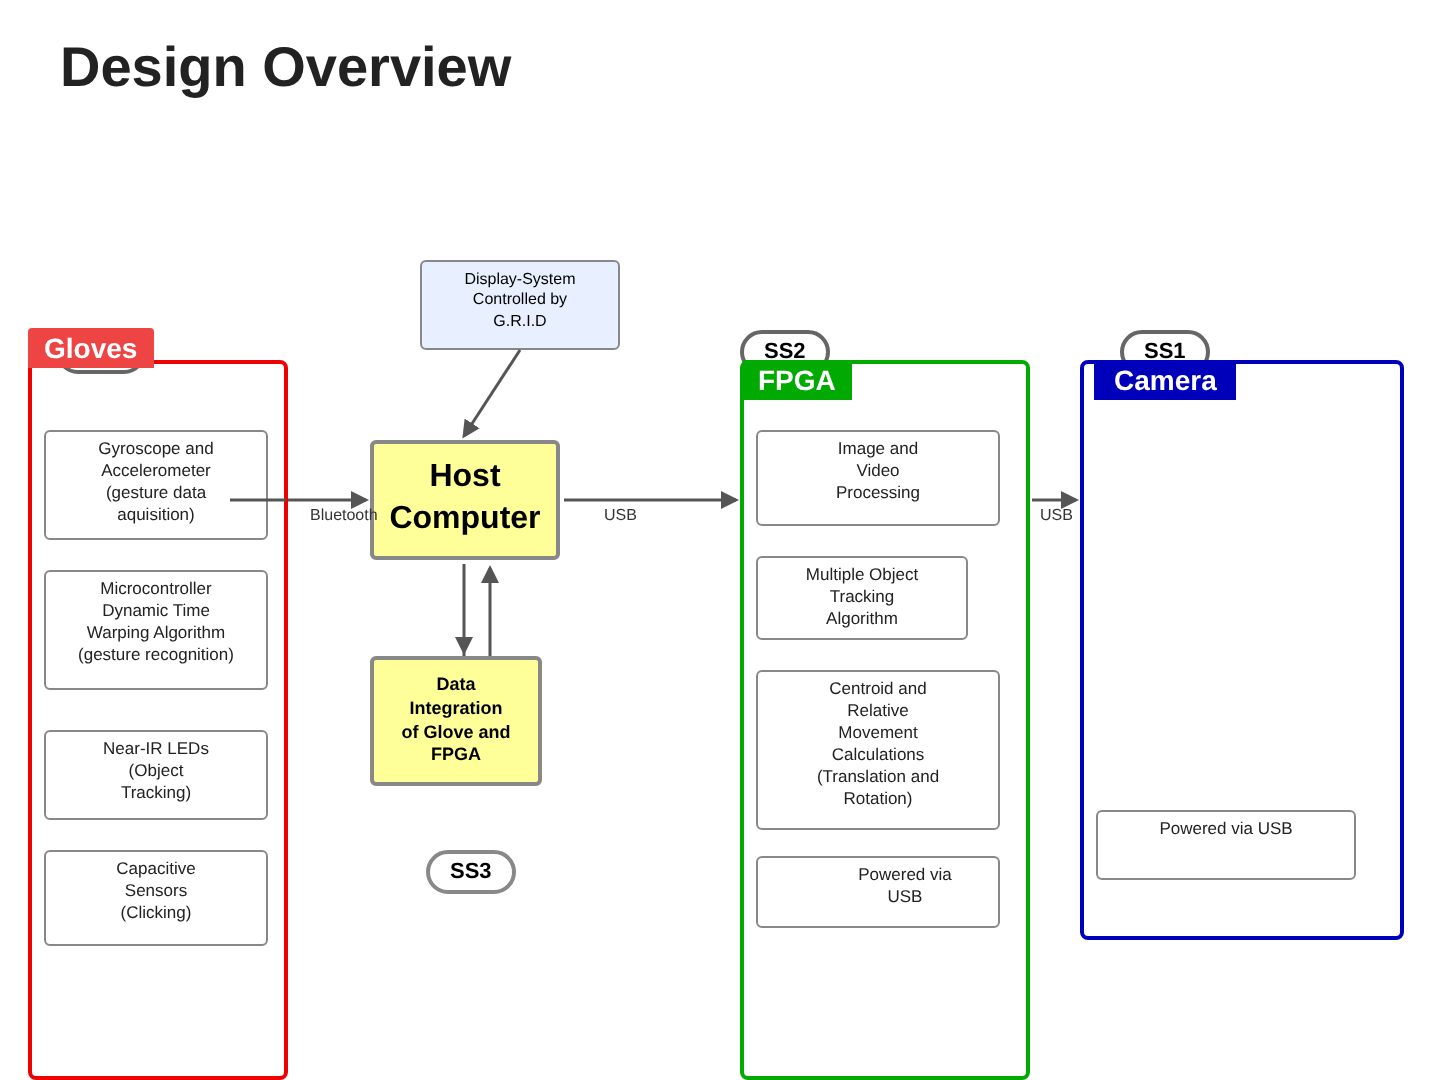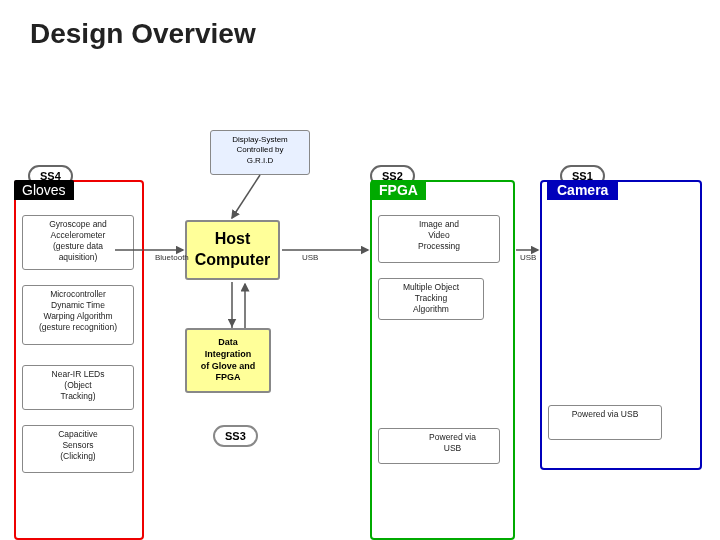--- a/index.html
+++ b/index.html
@@ -51,24 +51,24 @@
     }
 
     
     .box-gloves-outer {
       top: 120px; left: 14px;
       width: 130px; height: 360px;
       border-color: #e00;
     }
     .box-gloves-label {
       position: absolute;
-      top: 120px; left: 14px;
-      background: #000000;
+      top: 104px; left: 14px;
+      background: #ef4444;
       color: #fff;
-      font-weight: normal;
+      font-weight: bold;
       font-size: 14px;
       padding: 2px 8px;
       border-radius: 2px 2px 0 0;
     }
 
     
     .box-fpga-outer {
       top: 120px; left: 370px;
       width: 145px; height: 360px;
       border-color: #0a0;
@@ -231,28 +231,31 @@
 
   <div class="section-box box-fpga-outer"></div>
   <div class="box-fpga-label">FPGA</div>
 
   <div class="mini-box" style="top:155px; left:378px; width:122px; height:48px;">
     Image and<br>Video<br>Processing
   </div>
   <div class="mini-box" style="top:218px; left:378px; width:106px; height:42px;">
     Multiple Object<br>Tracking<br>Algorithm
   </div>
+  <div class="mini-box" style="top:275px; left:378px; width:122px; height:80px;">
+    Centroid and<br>Relative<br>Movement<br>Calculations<br>(Translation and<br>Rotation)
+  </div>
   <div class="mini-box" style="top:368px; left:378px; width:122px; height:36px;padding-left:31px;">
     Powered via<br>USB
   </div>
 
   <div class="section-box box-camera-outer"></div>
   <div class="box-camera-label">Camera</div>
 
-  <div class="mini-box" style="top:345px; left:548px; width:114px; height:35px;">
+  <div class="mini-box" style="top:345px; left:548px; width:130px; height:35px;">
     Powered via USB
   </div>
 
   <div class="host-box">
     <span>Host<br>Computer</span>
   </div>
 
   <div class="data-box">
     <span>Data<br>Integration<br>of Glove and<br>FPGA</span>
   </div>

